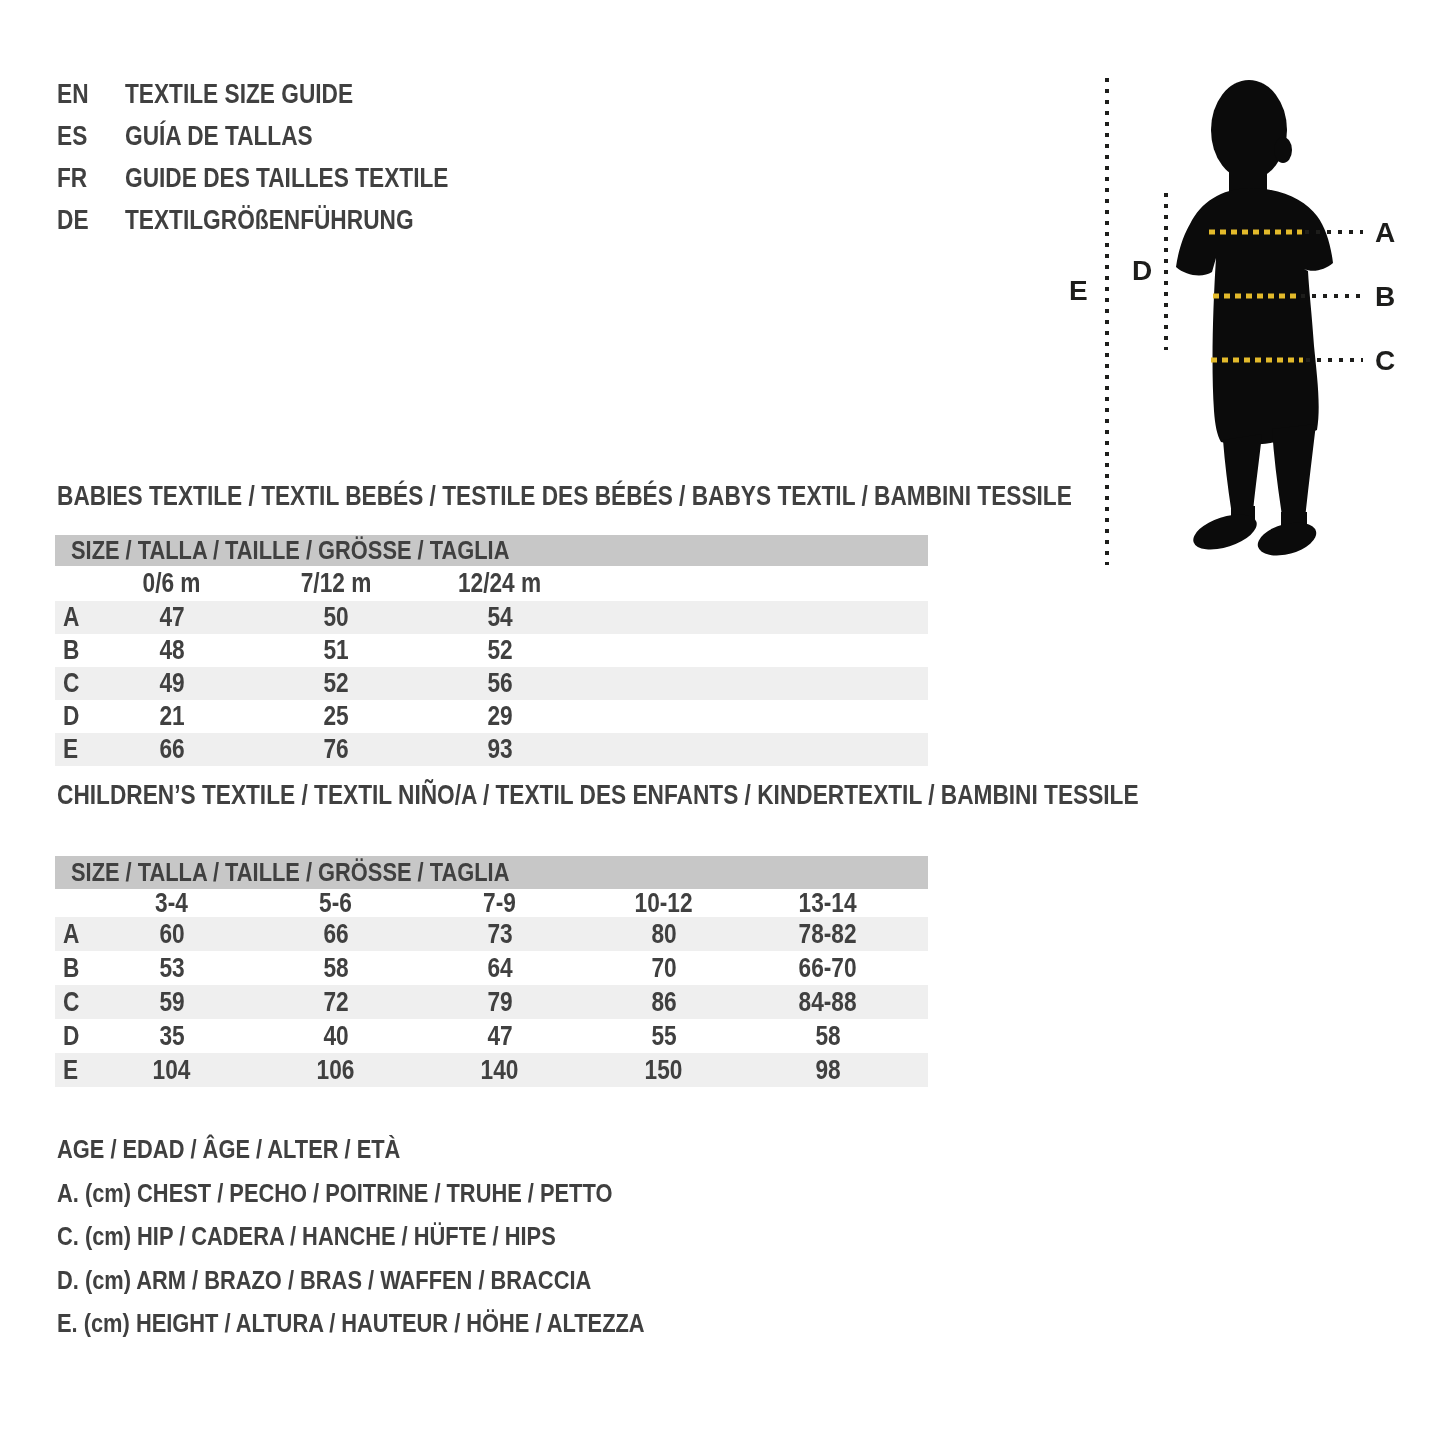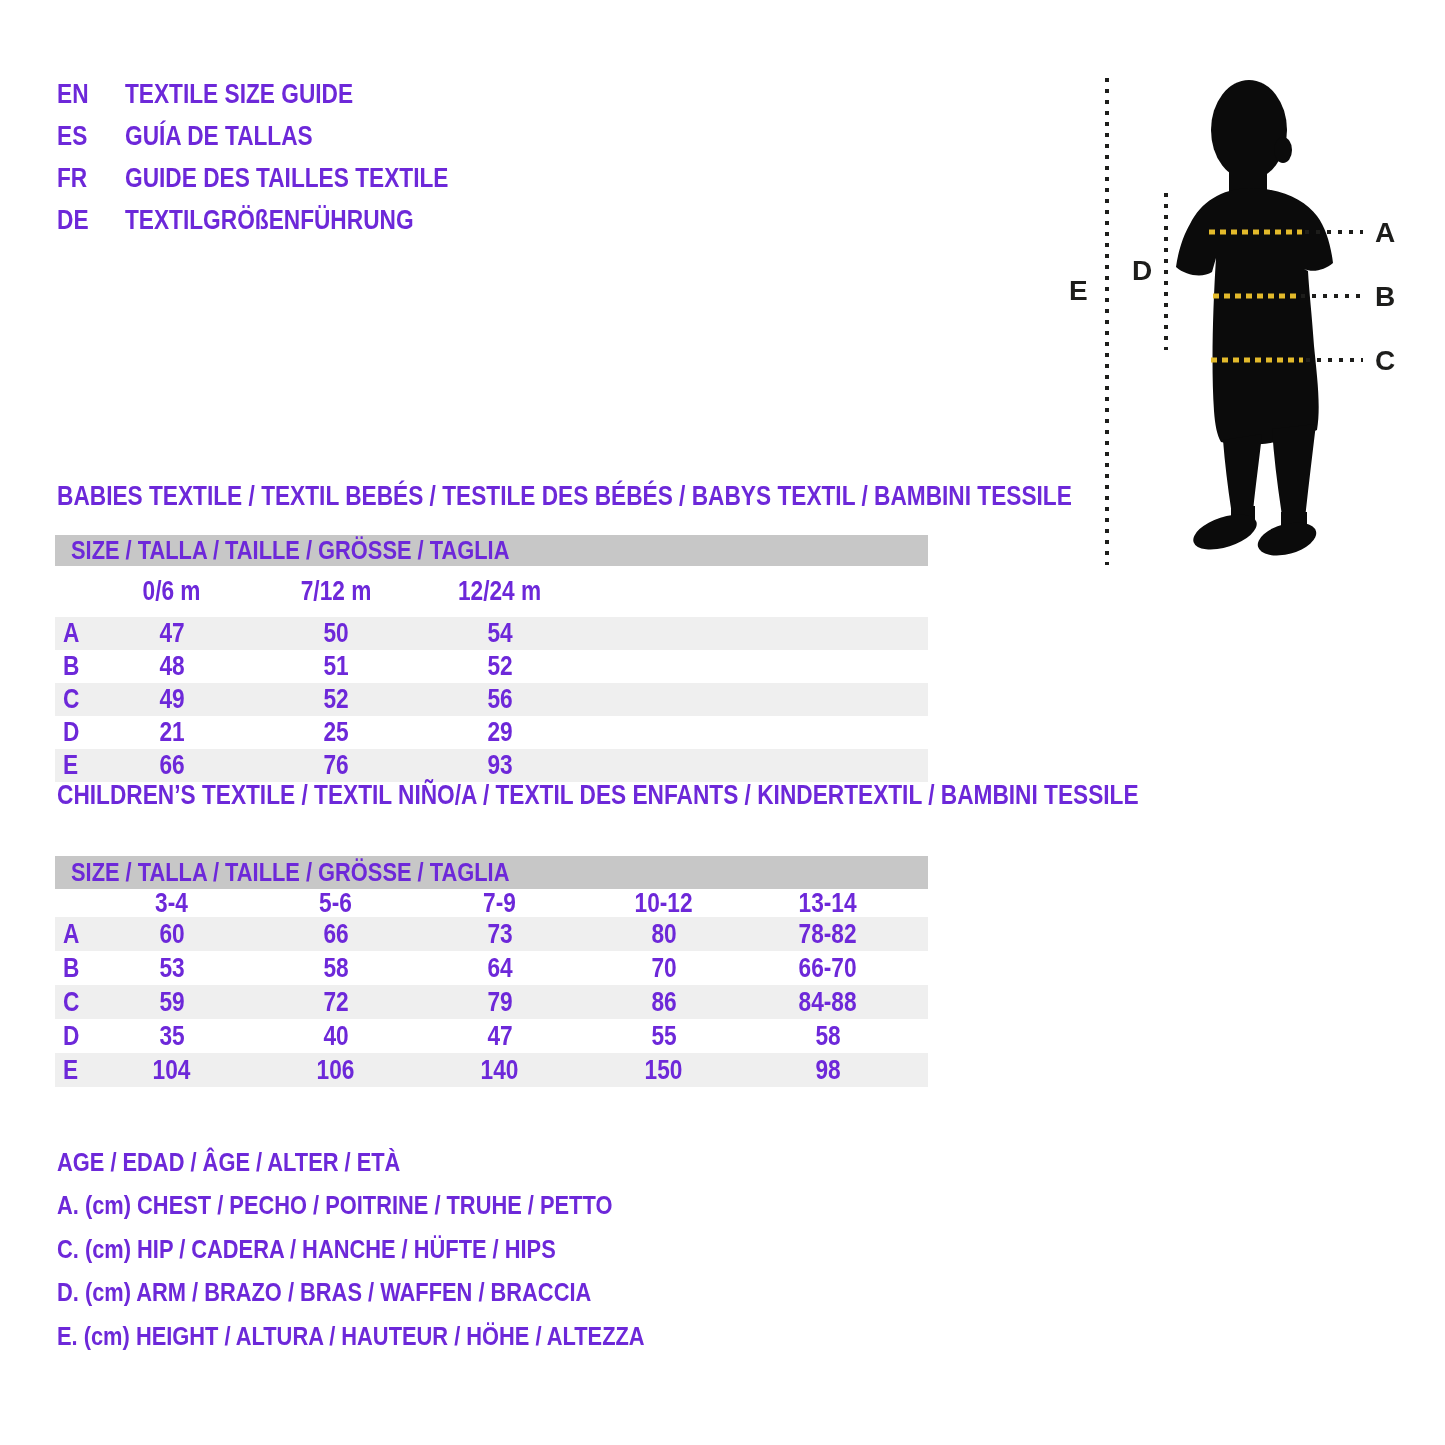--- a/index.html
+++ b/index.html
@@ -1,39 +1,39 @@
 <!DOCTYPE html>
 <html><head>
 <meta charset="utf-8">
 <style>
   html,body{margin:0;padding:0;background:#ffffff;}
   #canvas{
     position:relative;width:1445px;height:1445px;background:#ffffff;
     font-family:"Liberation Sans","DejaVu Sans",sans-serif;
-    color:#6d28d9;overflow:hidden;
+    color:#404040;overflow:hidden;
   }
   .cx{display:inline-block;transform:scaleX(.84);transform-origin:0 50%;white-space:nowrap;}
   .cxc{transform-origin:50% 50%;}
   
   .langs{position:absolute;left:57px;top:73px;}
   .lang-row{height:42px;display:flex;align-items:center;font-size:27px;font-weight:700;}
   .lang-code{width:68px;flex:0 0 68px;}
   
   .sec-title{position:absolute;left:57px;font-size:27px;font-weight:700;text-align:right;}
   
   .tbl{position:absolute;left:55px;width:873px;}
   .tbl .bar{background:#c7c7c7;display:flex;align-items:center;padding-left:16px;
             font-size:26px;font-weight:700;box-sizing:border-box;}
   .trow{display:flex;align-items:center;font-size:27px;font-weight:700;}
   .trow .c0{width:35px;flex:0 0 35px;padding-left:8px;box-sizing:border-box;text-align:left;}
   .trow .cell{width:164px;flex:0 0 164px;text-align:center;}
   .trow.stripe{background:#efefef;}
   
   .legend{position:absolute;left:57px;top:1134px;}
-  .legend-line{height:43.5px;display:flex;align-items:flex-end;font-size:26px;font-weight:700;}
+  .legend-line{height:43.5px;display:flex;align-items:flex-start;font-size:26px;font-weight:700;}
   
   .figure{position:absolute;left:1055px;top:60px;width:390px;height:525px;}
 </style>
 </head>
 <body>
 <div id="canvas">
 
   <div class="langs">
     <div class="lang-row">
       <span class="lang-code"><span class="cx">EN</span></span>
@@ -100,21 +100,21 @@
   </svg>
 
   <div class="sec-title" style="top:481px;">
     <span class="cx">BABIES TEXTILE / TEXTIL BEBÉS / TESTILE DES BÉBÉS / BABYS TEXTIL / BAMBINI TESSILE</span>
   </div>
 
   <div class="tbl" style="top:535px;">
     <div class="bar" style="height:31px;">
       <span class="cx">SIZE / TALLA / TAILLE / GRÖSSE / TAGLIA</span>
     </div>
-    <div class="trow" style="height:51px;">
+    <div class="trow" style="height:35px;">
       <span class="c0"></span>
       <span class="cell"><span class="cx cxc">0/6 m</span></span>
       <span class="cell"><span class="cx cxc">7/12 m</span></span>
       <span class="cell"><span class="cx cxc">12/24 m</span></span>
     </div>
     <div class="trow stripe" style="height:33px;">
       <span class="c0"><span class="cx">A</span></span>
       <span class="cell"><span class="cx cxc">47</span></span>
       <span class="cell"><span class="cx cxc">50</span></span>
       <span class="cell"><span class="cx cxc">54</span></span>

